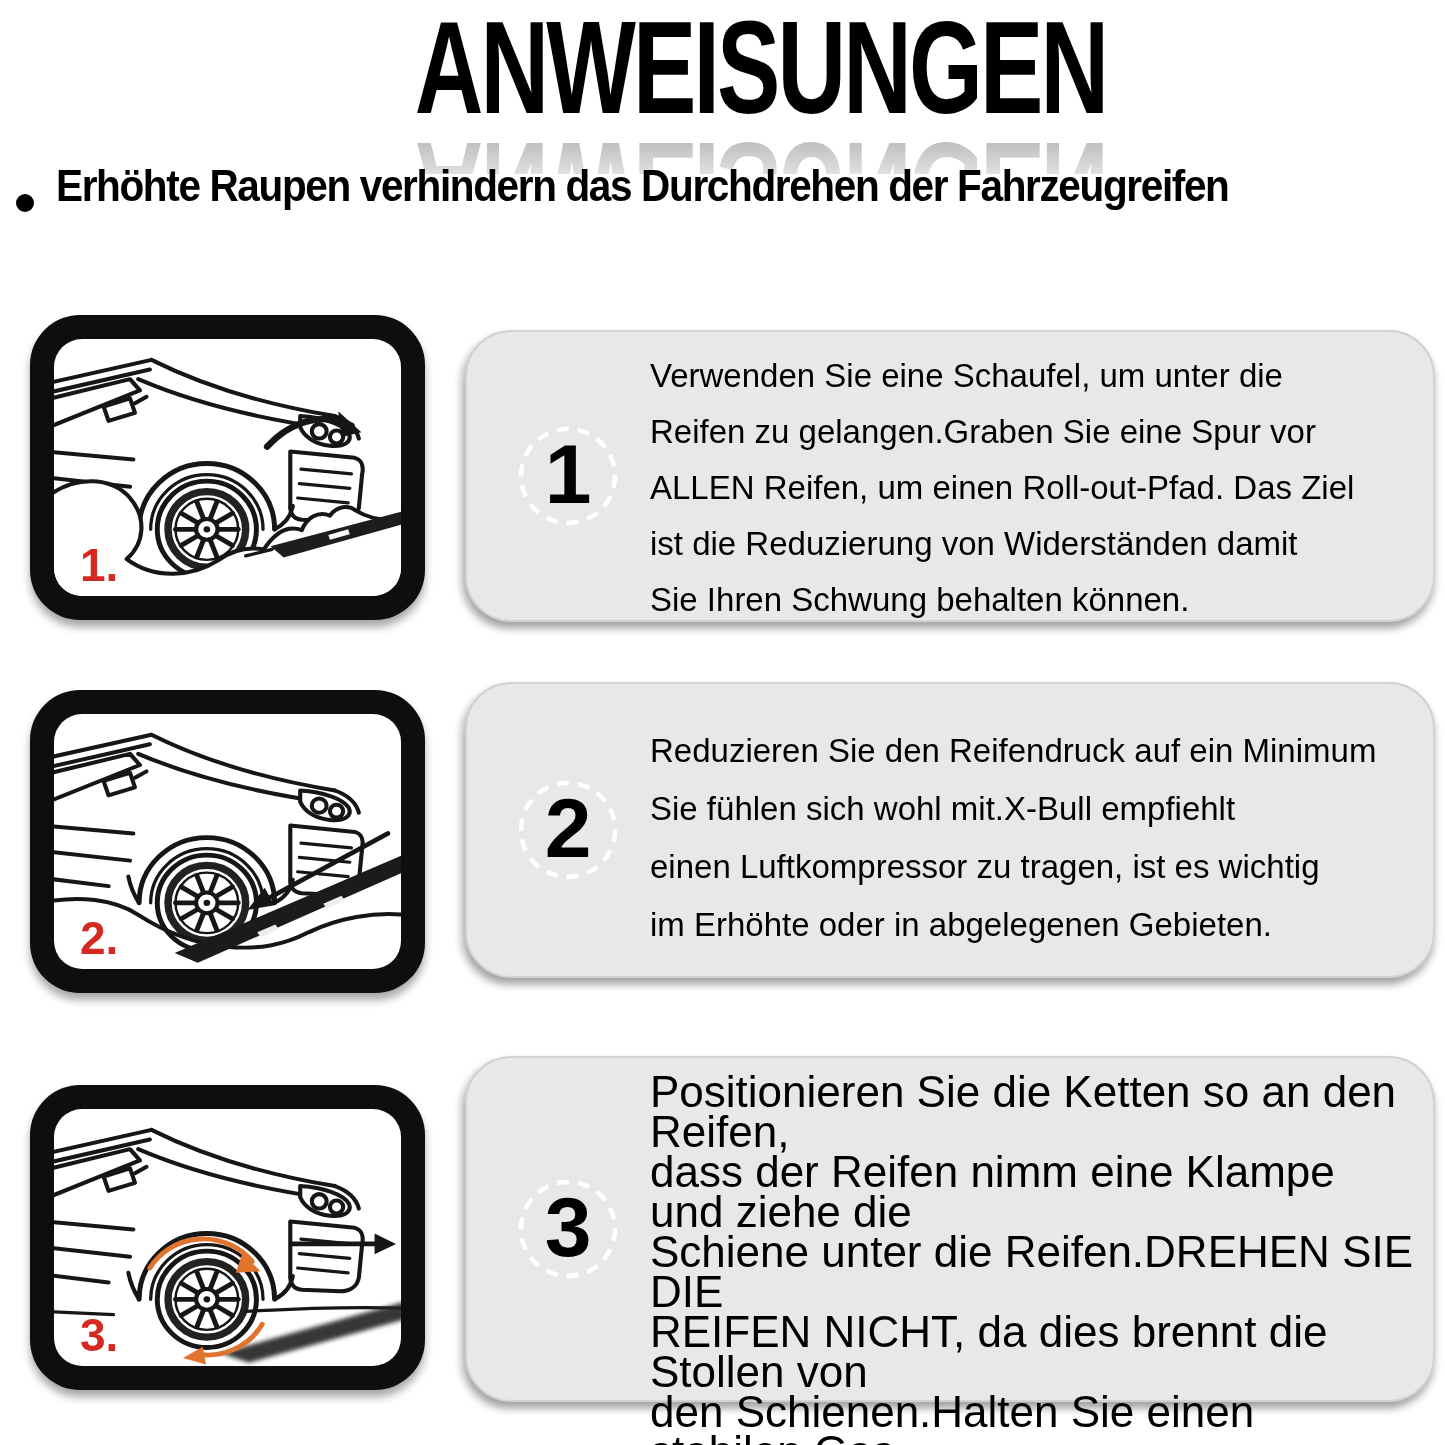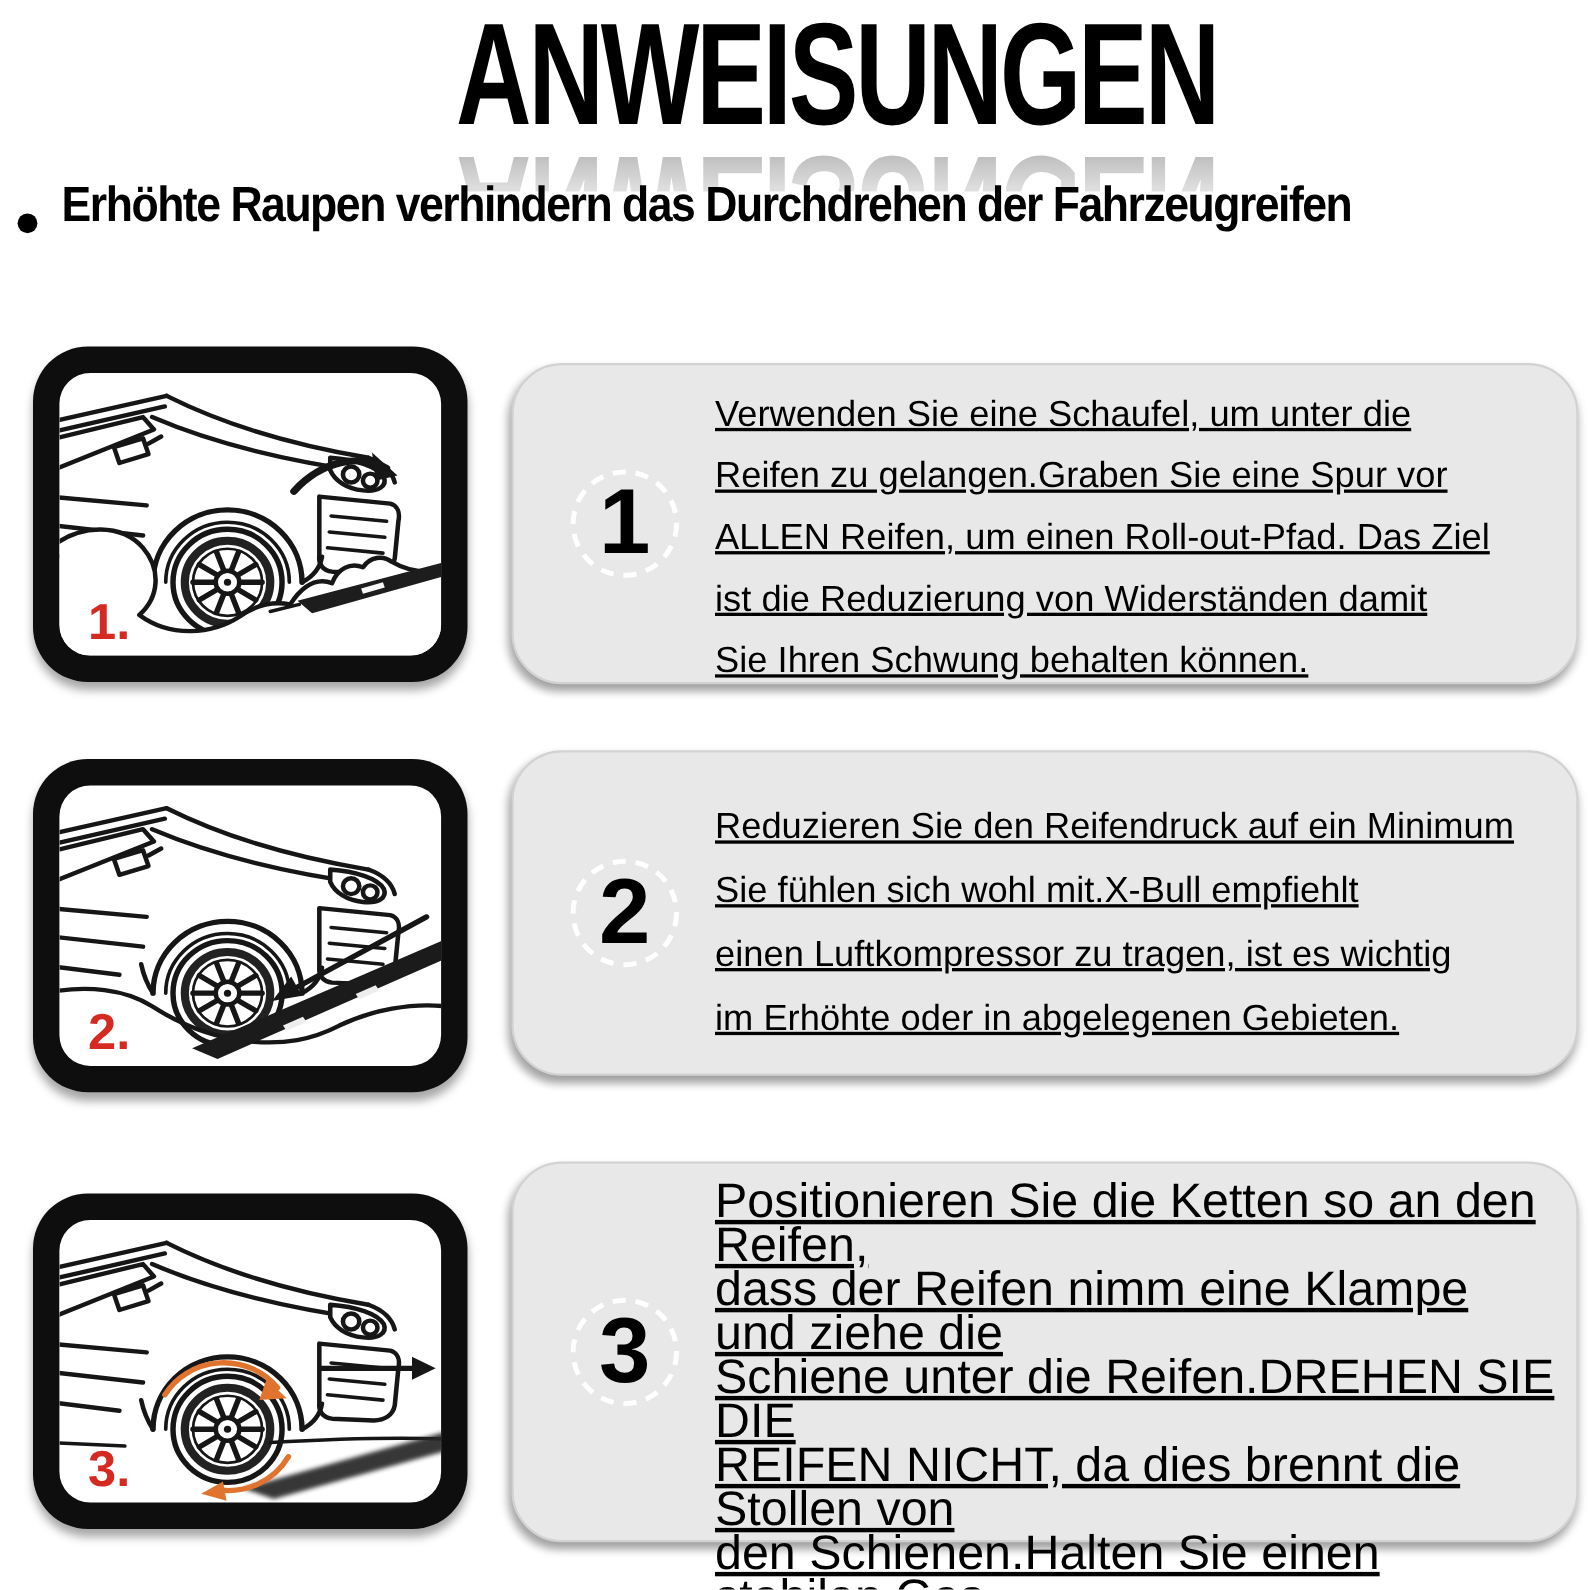--- a/index.html
+++ b/index.html
@@ -62,21 +62,21 @@
   }
   .c1{top:330px;height:292px;}
   .c2{top:682px;height:296px;}
   .c3{top:1056px;height:346px;}
   .badge{position:absolute;left:50px;top:50%;transform:translateY(-50%);width:102px;height:102px;}
   .badge svg{position:absolute;inset:0;}
   .num{
     position:absolute;inset:0;display:flex;align-items:center;justify-content:center;
     font-size:84px;font-weight:700;line-height:1;padding-bottom:4px;
   }
-  .step-text{position:absolute;left:183px;right:16px;white-space:pre-line;text-decoration:underline;}
+  .step-text{position:absolute;left:183px;right:16px;white-space:pre-line;}
   .t1{top:16px;font-size:33px;line-height:56px;}
   .t2{top:38px;font-size:33px;line-height:58px;}
   .t3{top:14px;font-size:44px;line-height:40px;}
 
   .hidden-defs{position:absolute;width:0;height:0;overflow:hidden;}
 </style>
 </head>
 <body>
 
 <svg class="hidden-defs" aria-hidden="true">

